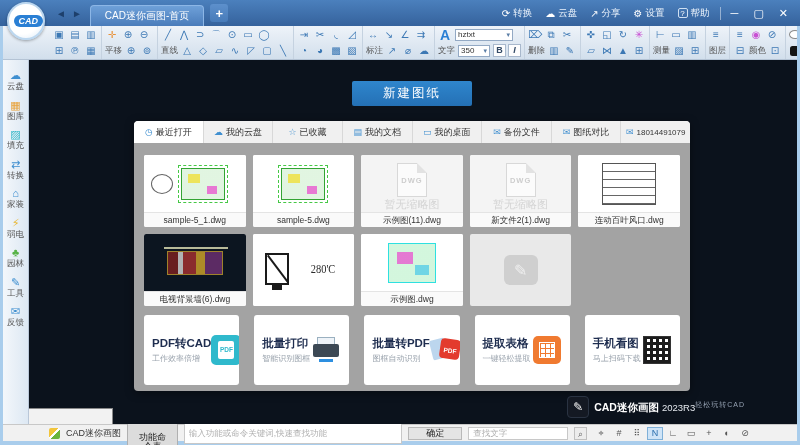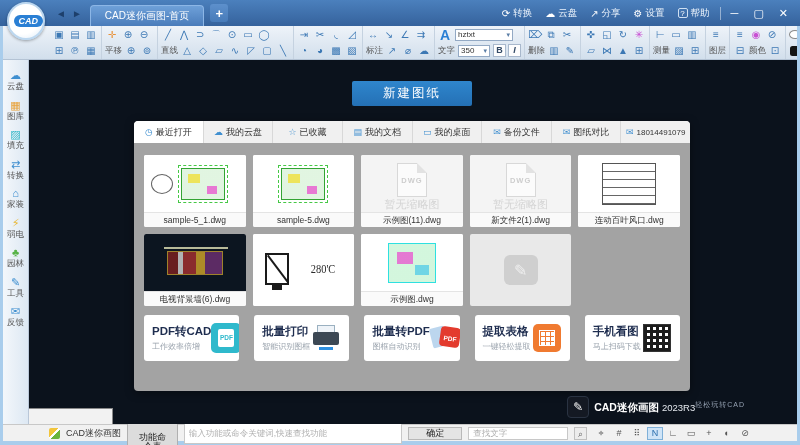--- a/index.html
+++ b/index.html
@@ -99,21 +99,21 @@
 
   .card.plan-color .t-planc{display:block;width:48px;height:40px;border:1px solid #2ee0e0;background:linear-gradient(rgba(80,220,120,.25),rgba(80,220,120,.25));}
   .t-planc::before{content:"";position:absolute;left:8px;top:8px;width:16px;height:12px;background:#e85ad0;opacity:.8;}
   .t-planc::after{content:"";position:absolute;right:6px;bottom:7px;width:14px;height:10px;background:#46c8e8;opacity:.7;}
 
   .card.empty{background:#e9e9e9;}
   .card.empty .thumb{background:transparent;}
   .card.empty .t-logo{display:flex;width:34px;height:30px;background:#cfcfcf;border-radius:6px;color:#efefef;font-size:16px;align-items:center;justify-content:center;}
 
   
-  .promos{display:grid;grid-template-columns:repeat(5,1fr);gap:15px;margin-top:9px;height:46px;}
+  .promos{display:grid;grid-template-columns:repeat(5,1fr);gap:15px;margin-top:9px;height:70px;}
   .promo{background:#fff;border-radius:3px;display:flex;align-items:center;justify-content:space-between;padding:0 8px;overflow:hidden;}
   .ptitle{font-size:11.5px;font-weight:bold;color:#1e2d4f;white-space:nowrap;}
   .psub{font-size:8px;color:#9aa3ad;margin-top:2px;white-space:nowrap;}
   .picon{width:30px;height:30px;position:relative;flex:none;}
   .picon i{position:absolute;font-style:normal;}
   .picon .ptxt{position:absolute;font-size:6.5px;font-weight:bold;display:none;}
   .picon.pdf2cad{background:#2fb9cc;border-radius:5px;}
   .picon.pdf2cad .p1{left:7px;top:6px;width:16px;height:18px;background:#fff;border-radius:2px;}
   .picon.pdf2cad .ptxt{display:block;left:0;right:0;top:11px;text-align:center;color:#2fb9cc;}
   .picon.print .p1{left:6px;top:2px;width:18px;height:8px;background:#eef3f8;border:1px solid #9ab0c0;}

